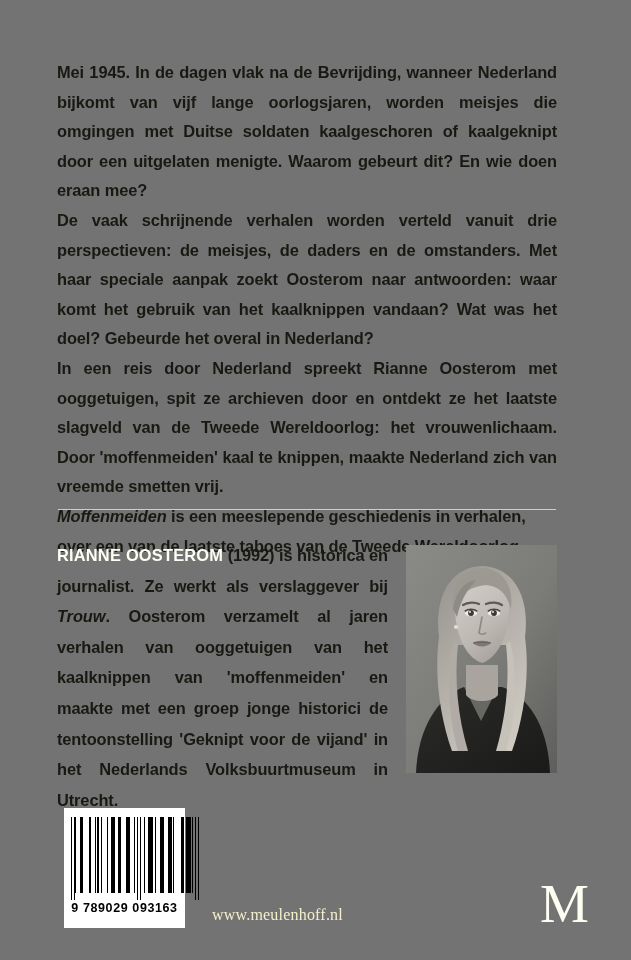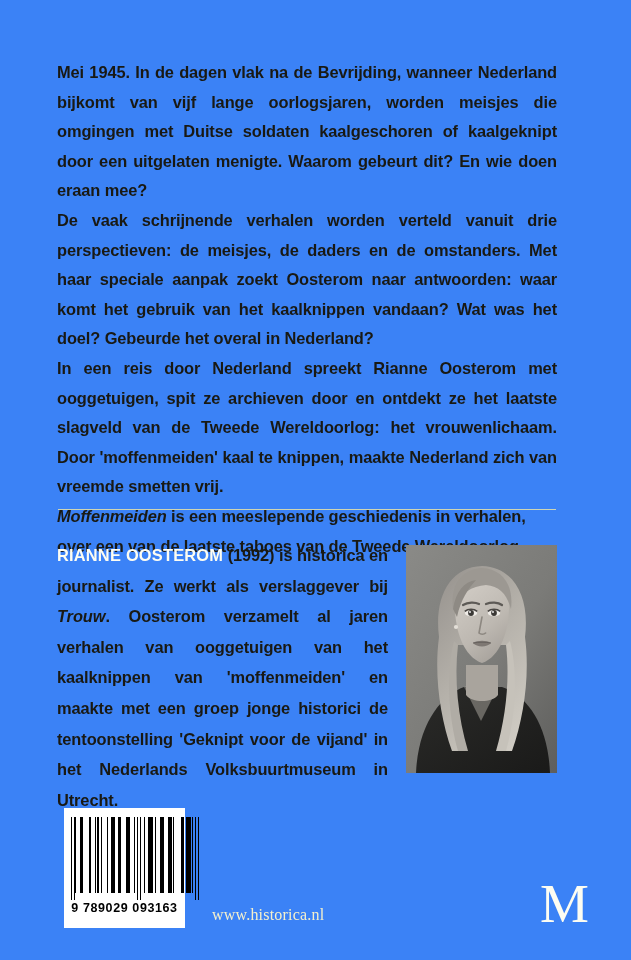--- a/index.html
+++ b/index.html
@@ -11,21 +11,21 @@
     height: 960px;
     background: #c9bc22;
     font-family: "Liberation Sans", sans-serif;
     overflow: hidden;
     position: relative;
   }
 
   .cover {
     position: absolute;
     inset: 0;
-    background: #3b82f6;
+    background: #737373;
     padding-left: 16px;
   }
 
   
   .blurb {
     position: absolute;
     left: 57px;
     top: 58px;
     width: 500px;
     color: #191913;
@@ -267,17 +267,17 @@
         <span style="left: 110.48px; width: 2.44px; height: 76px;"></span>
         <span style="left: 114.53px; width: 1.1px; height: 76px;"></span>
         <span style="left: 115.87px; width: 3.79px; height: 76px;"></span>
         <span style="left: 121.26px; width: 1.1px; height: 76px;"></span>
         <span style="left: 123.96px; width: 1.1px; height: 83px;"></span>
         <span style="left: 126.65px; width: 1.1px; height: 83px;"></span>
       </div>
     <div class="barcode-digits">9 789029 093163</div>
   </div>
 
-  <div class="website">www.historica.nl</div>
+  <div class="website">www.meulenhoff.nl</div>
 
   <div class="publisher-logo">M</div>
 
 </div>
 
 </body></html>

